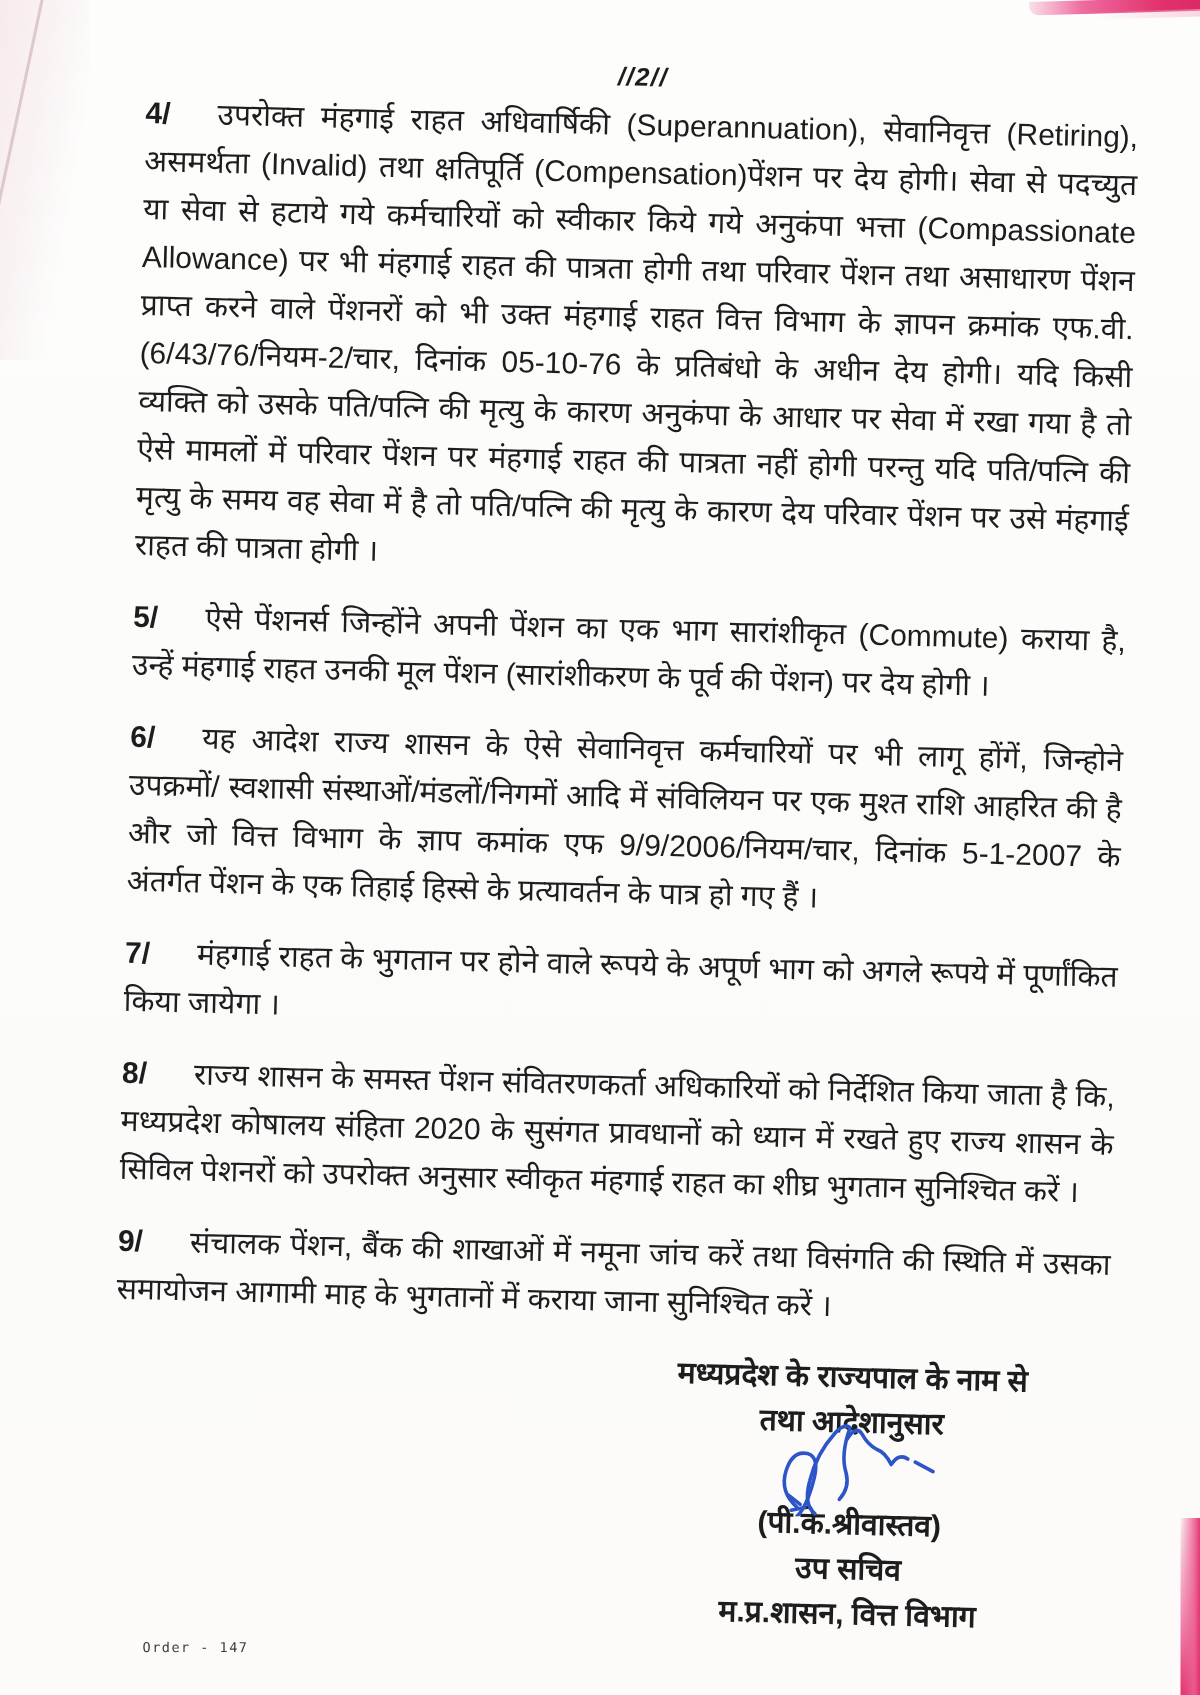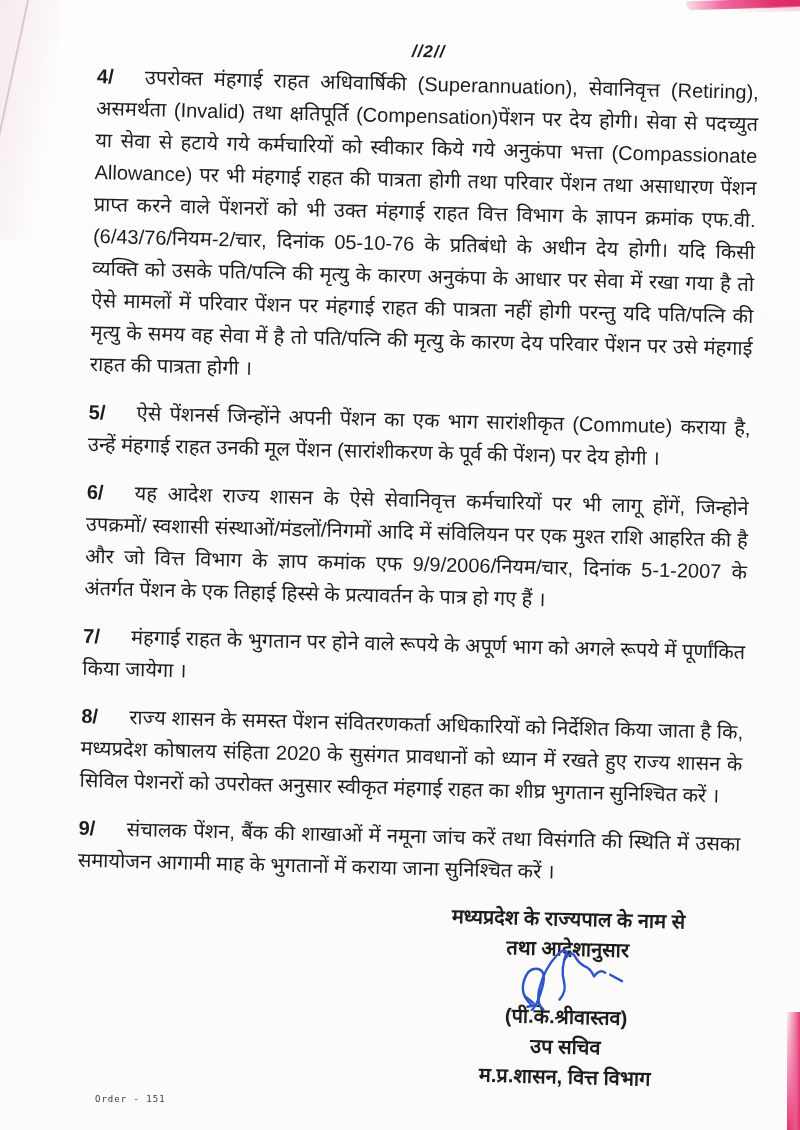--- a/index.html
+++ b/index.html
@@ -155,15 +155,15 @@
           </g>
         </svg>
       </div>
       <div class="sig-line">(पी.के.श्रीवास्तव)</div>
       <div class="sig-line">उप सचिव</div>
       <div class="sig-line">म.प्र.शासन, वित्त विभाग</div>
     </div>
 
   </div>
 
-  <div class="footer-order">Order - 151</div>
+  <div class="footer-order">Order - 147</div>
 
 </div>
 
 </body></html>

